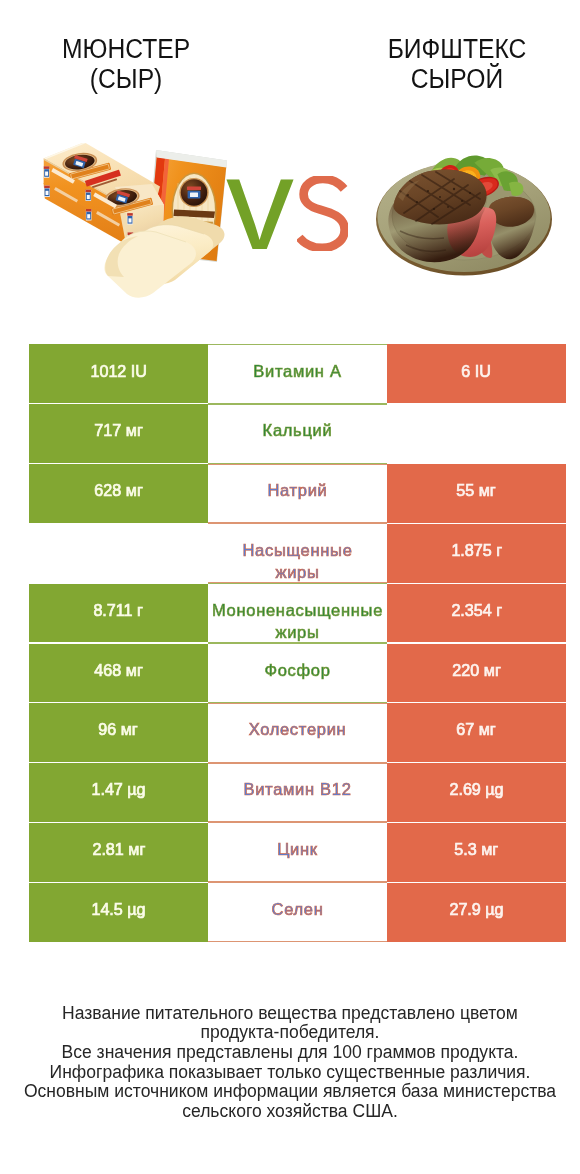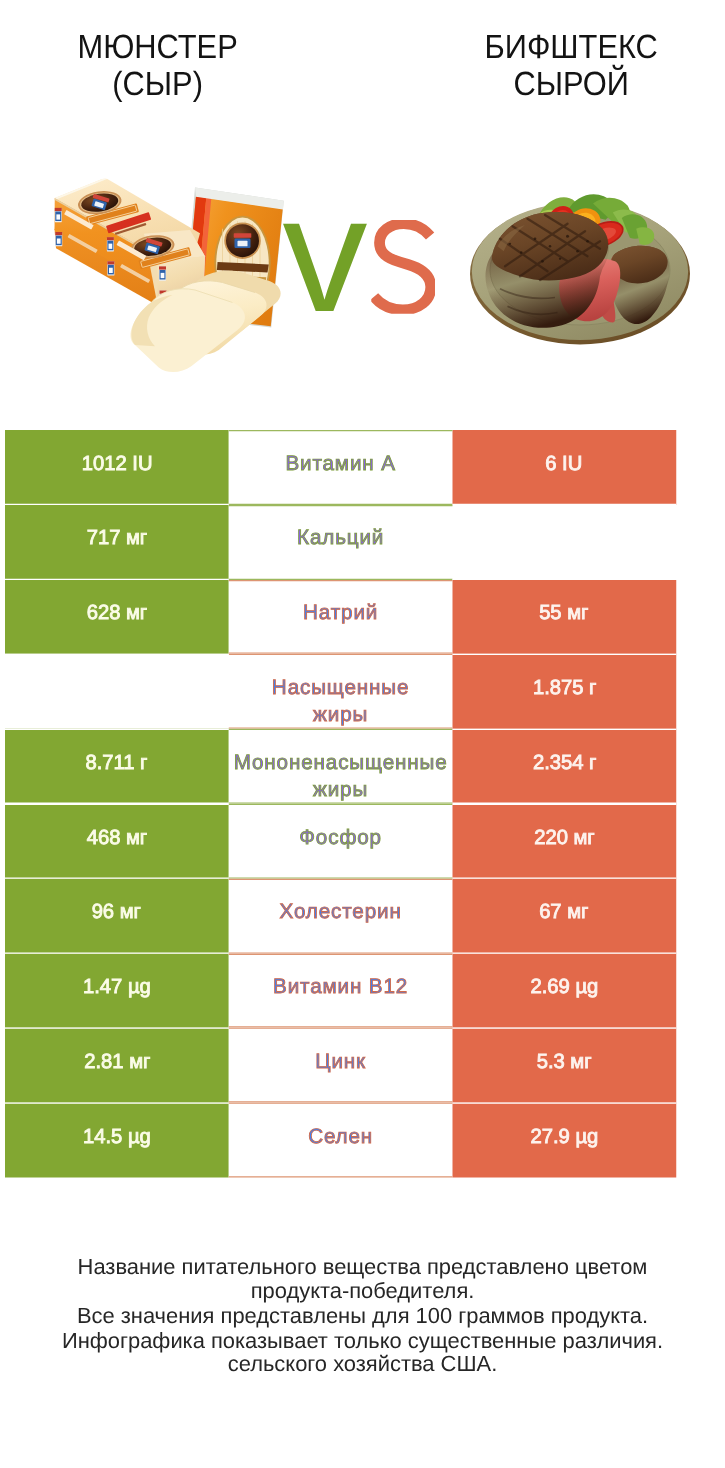--- a/index.html
+++ b/index.html
@@ -1,51 +1,51 @@
 <!DOCTYPE html>
 <html><head>
 <meta charset="utf-8">
 <style>
   html,body{margin:0;padding:0;}
   body{width:580px;height:1174px;background:#ffffff;font-family:"Liberation Sans",sans-serif;overflow:hidden;}
   .page{position:relative;width:580px;height:1174px;}
 
   
-  .titles{position:absolute;top:0;left:0;width:536px;height:110px;padding-left:30px;}
+  .titles{position:absolute;top:12px;left:0;width:536px;height:110px;padding-left:30px;}
   .title{position:absolute;top:23.2px;width:300px;text-align:center;color:#131313;
          font-size:26.8px;line-height:29.9px;font-weight:400;
          transform:scaleX(0.92);}
   .title.left{left:-22px;transform-origin:126px 0;}
   .title.right{left:307px;transform-origin:149.5px 0;}
 
   
   .hero{position:absolute;top:0;left:0;width:580px;height:330px;}
   .cheese-img{position:absolute;left:30px;top:143px;}
   .steak-img{position:absolute;left:370px;top:145px;}
   .vs{position:absolute;top:138px;left:226px;font-size:132px;line-height:132px;font-weight:400;
       white-space:nowrap;}
   .vs span{display:inline-block;}
   .vs .v{color:#73a127;transform:scaleX(1.03);transform-origin:left center;}
   .vs-s-glyph{position:absolute;left:296.5px;top:175.5px;}
 
   
-  .table{position:absolute;left:4px;top:344px;width:537px;height:460px;text-decoration:underline;}
+  .table{position:absolute;left:29px;top:344px;width:537px;height:460px;text-decoration:underline;}
   .row{position:absolute;left:0;width:537px;height:59.8px;}
   .cell{position:absolute;top:0;width:179px;height:59.8px;box-sizing:border-box;
         display:flex;align-items:flex-start;justify-content:center;text-align:center;
         font-size:16.4px;font-weight:400;line-height:22.3px;padding-top:15.7px;}
   .cell span{display:block;}
   .cell.left{left:0;background:#82a732;color:#fbfce8;-webkit-text-stroke:0.72px #fbfce8;}
   .cell.right{left:358px;background:#e2694a;color:#fdf3ee;-webkit-text-stroke:0.72px #fdf3ee;}
   .cell.left span,.cell.right span{transform:scaleX(0.985);}
   .cell.mid{left:179px;background:#ffffff;white-space:pre;}
   .cell.mid.win-l{color:#7f9e3c;-webkit-text-stroke:0.72px #7f9e3c;}
   .cell.mid.win-r{color:#d26a4a;-webkit-text-stroke:0.72px #d26a4a;}
   .cell.mid span{font-size:16.5px;letter-spacing:0.7px;}
-  .cell.mid.win-l{color:#8b5cf6;}
+  .cell.mid.win-l{color:#15803d;}
   .cell.mid.win-r{color:#3b82f6;}
   .midborder{position:absolute;left:179px;width:179px;height:0;border-top:1px solid;}
   .midborder.win-l{border-color:#9cb85e;}
   .midborder.win-r{border-color:#dd9573;}
   .vsep{position:absolute;height:1.4px;background:#ffffff;z-index:3;}
   .vsep.a{left:0;width:179px;}
   .vsep.b{left:358px;width:179px;}
 
   
   .footer{position:absolute;left:0;top:1003.9px;width:580px;text-align:center;color:#262626;
@@ -517,16 +517,17 @@
       <div class="midborder win-r" style="top: 597px;"></div>
       <div class="vsep a" style="top: 537.5px;"></div>
       <div class="vsep b" style="top: 537.5px;"></div>
     </div>
 
   <div class="footer">
       <div>Название питательного вещества представлено цветом</div>
       <div>продукта-победителя.</div>
       <div>Все значения представлены для 100 граммов продукта.</div>
       <div>Инфографика показывает только существенные различия.</div>
+      <div>Основным источником информации является база министерства</div>
       <div>сельского хозяйства США.</div>
     </div>
 
 </div>
 
 </body></html>

